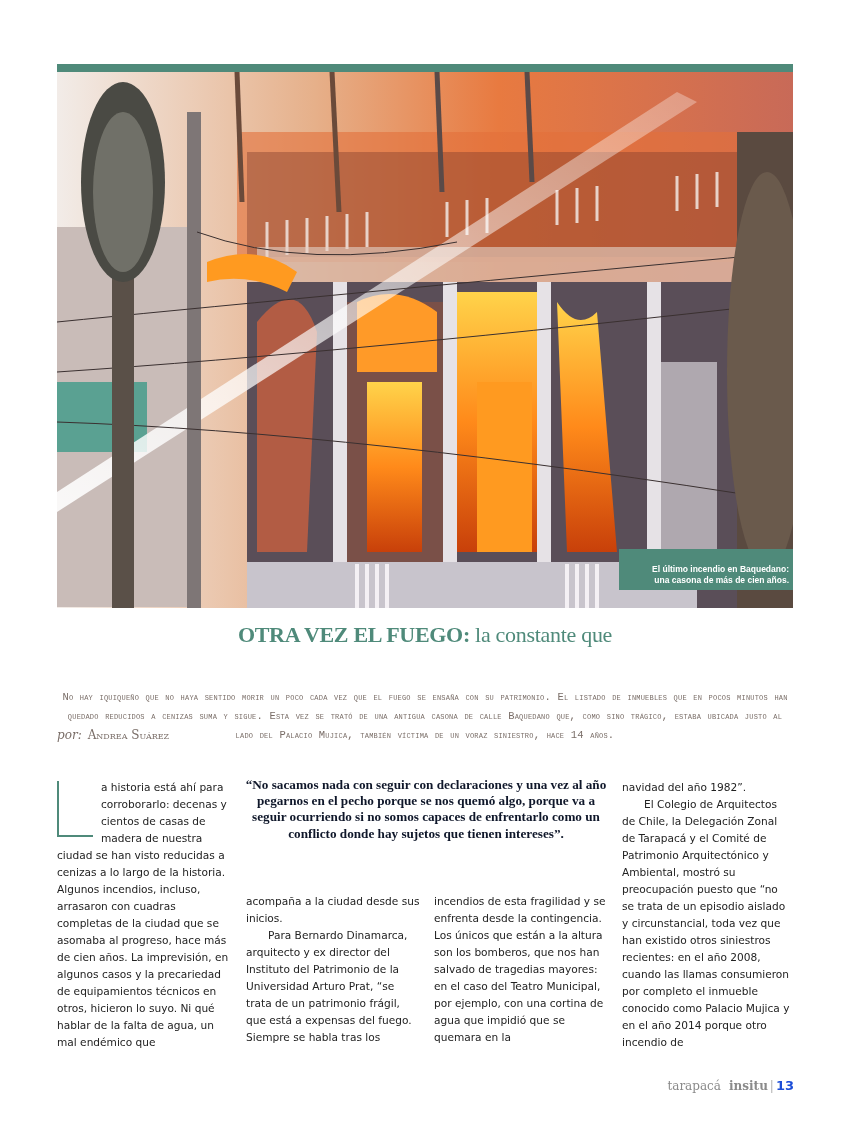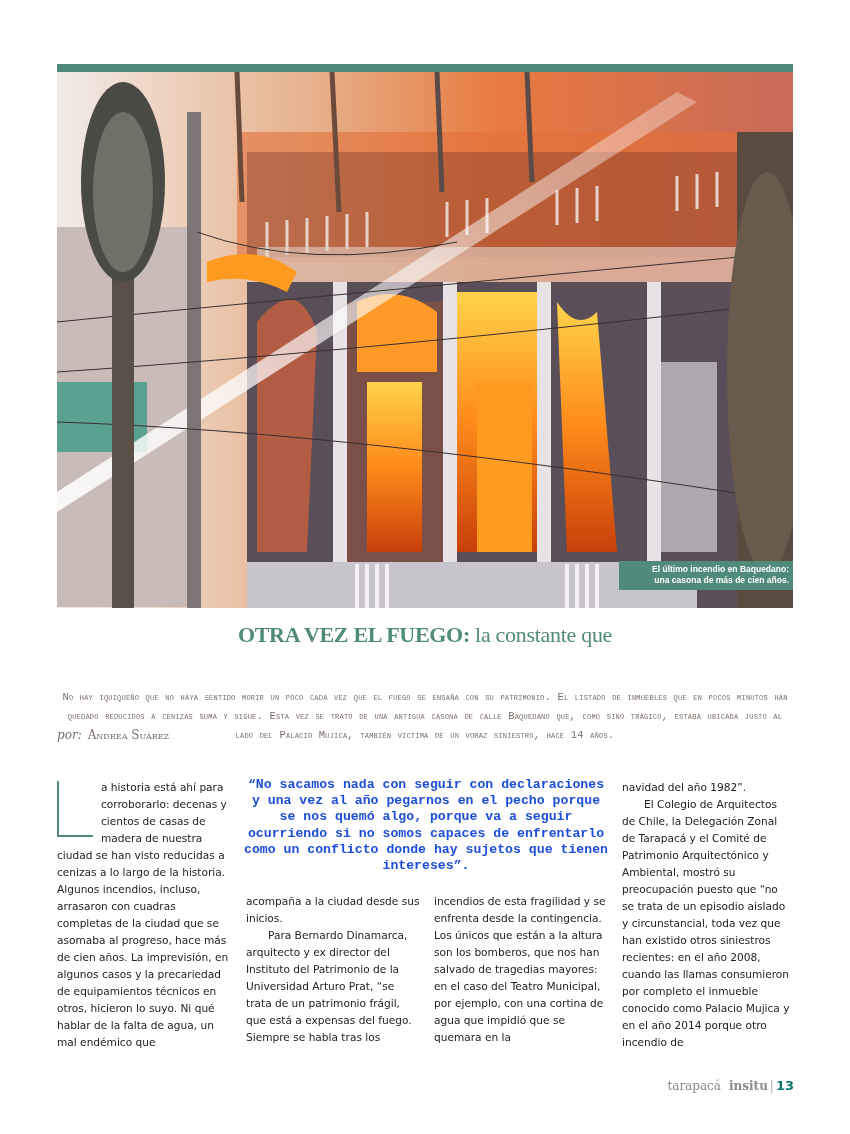--- a/index.html
+++ b/index.html
@@ -7,21 +7,21 @@
 
     .top-bar { position: absolute; left: 57px; top: 64px; width: 736px; height: 8px; background: #4f8a7a; }
 
     .photo {
       position: absolute; left: 57px; top: 72px; width: 736px; height: 536px; overflow: hidden;
       background: linear-gradient(180deg, #e8dcd6 0%, #d7a58a 20%, #8a6a60 60%, #4d4650 100%);
     }
     .photo svg { position: absolute; left: 0; top: 0; width: 100%; height: 100%; }
 
     .caption {
-      position: absolute; right: 0; bottom: 18px; width: 164px; padding: 3px 4px 4px 6px;
+      position: absolute; right: 0; bottom: 18px; width: 164px; padding: 15px 4px 4px 6px;
       background: #4f8a7a; color: #ffffff; font-family: "Liberation Sans", sans-serif; font-weight: bold;
       font-size: 8.5px; line-height: 11px; text-align: right;
     }
 
     .headline {
       position: absolute; left: 57px; top: 620px; width: 736px; text-align: center;
       color: #4f8a7a; font-family: Liberation Serif, serif; font-size: 22px; line-height: 29px; font-weight: 300;
       letter-spacing: -0.3px;
     }
     .headline b { font-weight: bold; }
@@ -42,34 +42,34 @@
     .col .indent { text-indent: 22px; }
 
     .col1 { left: 57px; top: 779px; width: 172px; }
     .dropcap {
       float: left; width: 36px; height: 56px; margin: 2px 8px 0 0;
       border-left: 2px solid #4f8a7a; border-bottom: 2px solid #4f8a7a; box-sizing: border-box;
     }
 
     .pullquote {
       position: absolute; left: 242px; top: 777px; width: 368px; text-align: center;
-      color: #1d4ed8; font-family: Liberation Mono, monospace; font-weight: bold; font-size: 13.2px; line-height: 16.2px;
+      color: #0f172a; font-family: Liberation Serif, serif; font-weight: bold; font-size: 13.2px; line-height: 16.2px;
     }
 
     .col2 { left: 246px; top: 893px; width: 175px; }
     .col3 { left: 434px; top: 893px; width: 175px; }
     .col4 { left: 622px; top: 779px; width: 170px; }
 
     .footer {
       position: absolute; left: 660px; top: 1078px; width: 134px; text-align: right;
       font-family: "DejaVu Serif", serif; font-size: 12px; color: #8a8a8a;
     }
     .footer .brand b { font-weight: bold; padding-left: 8px; }
     .footer .sep { color: #b0b0b0; margin: 0 2px; }
-    .footer .page { color: #0f766e; font-family: "DejaVu Sans", sans-serif; font-weight: bold; font-size: 13px; }
+    .footer .page { color: #1d4ed8; font-family: "DejaVu Sans", sans-serif; font-weight: bold; font-size: 13px; }
   </style>
 </head>
 <body>
 
 <div class="top-bar"></div>
 
 <div class="photo">
   <svg viewBox="0 0 736 536" preserveAspectRatio="none">
     <defs>
       <linearGradient id="sky" x1="0" y1="0" x2="1" y2="0">

